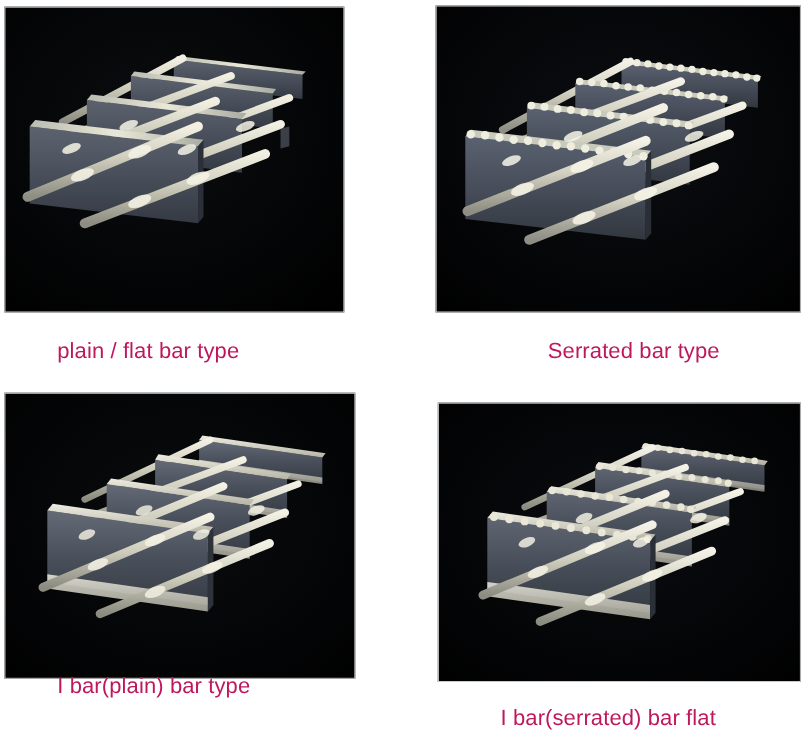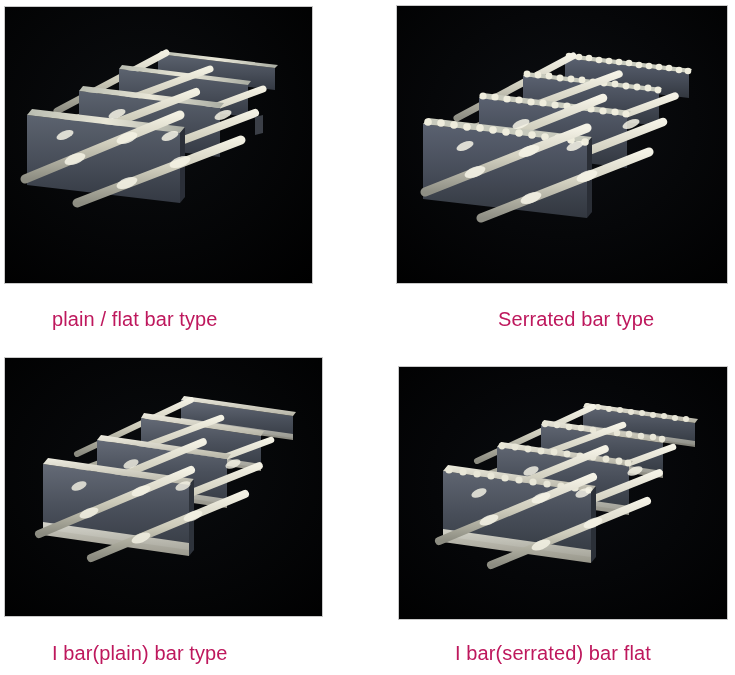--- a/index.html
+++ b/index.html
@@ -41,21 +41,21 @@
 
   
   #photo-1 { left: 4px;   top: 6px;   width: 309px; height: 278px; }
   #photo-2 { left: 396px; top: 5px;   width: 332px; height: 279px; }
   #cap-1   { left: 52px;  top: 307px; }
   #cap-2   { left: 480px; top: 307px; margin-left: 18px; }
 
   
   #photo-3 { left: 4px;   top: 357px; width: 319px; height: 260px; }
   #photo-4 { left: 398px; top: 366px; width: 330px; height: 254px; }
-  #cap-3   { left: 52px;  top: 641px; text-align: center; }
+  #cap-3   { left: 52px;  top: 612px; text-align: center; }
   #cap-4   { left: 455px; top: 641px; }
 </style>
 </head>
 <body>
 
 <div class="grid-wrap">
 
   <div class="photo" id="photo-1">
     <svg width="309" height="278" viewBox="0 0 309 278">
       <defs>

